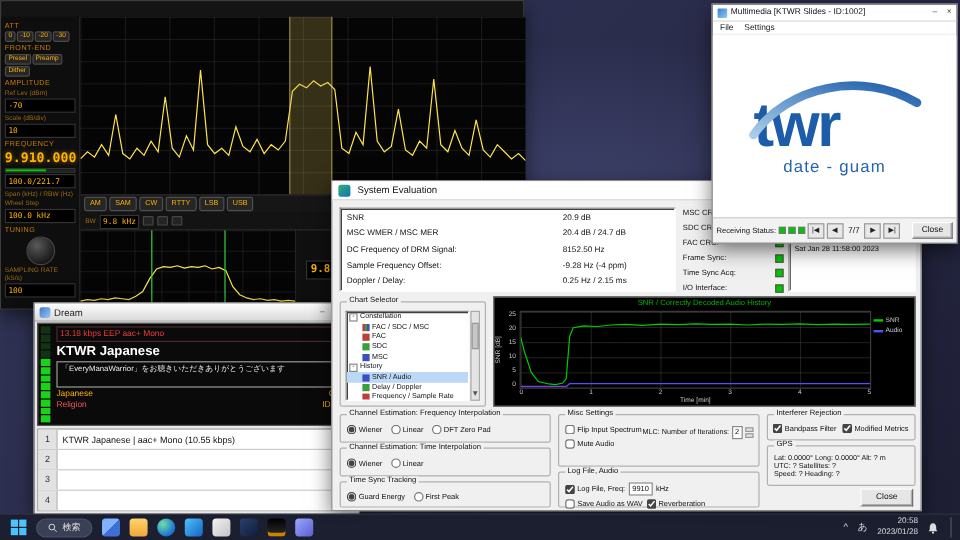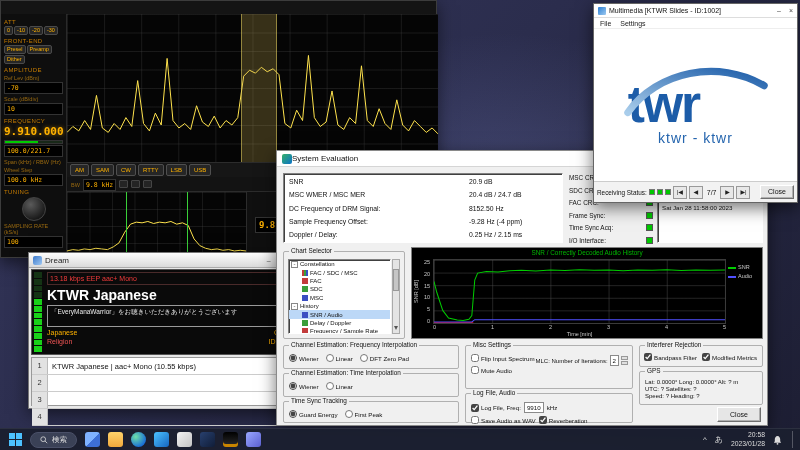--- a/index.html
+++ b/index.html
@@ -41,43 +41,43 @@
     background-size:22.5px 17px;}
   .p-fedge{position:absolute;top:0;bottom:0;width:1px;background:#39d039;}
   .p-fedge.l{left:33%;} .p-fedge.r{left:67%;}
   .p-misc{position:absolute;left:246px;top:190px;right:0;bottom:0;background:#101010;border-top:1px solid #2c2c2c;display:flex;align-items:center;gap:6px;padding:0 8px;}
   .p-bwval{color:var(--amber);font:bold 9px "DejaVu Sans Mono",monospace;background:#000;border:1px solid #333;padding:2px 3px;}
   .p-knob.big{width:34px;height:34px;margin:0;}
   .p-knob.sm{width:20px;height:20px;margin:0;}
   .p-miscbtns{display:grid;grid-template-columns:repeat(2,12px);gap:2px;}
 
   
-  .dream{left:28px;top:252px;width:272px;height:157px;background:#e8e8e8;border:1px solid #777;z-index:3;}
+  .dream{left:28px;top:252px;width:272px;height:177px;background:#e8e8e8;border:1px solid #777;z-index:3;}
   .d-title{height:15px;background:linear-gradient(#fdfdfd,#dadada);display:flex;align-items:center;gap:3px;padding:0 4px;border-bottom:1px solid #aaa;font-size:8px;color:#222;}
   .d-ico{width:9px;height:9px;background:linear-gradient(135deg,#3b79cc,#9fc8f2);border-radius:2px;}
   .d-winbtn{margin-left:5px;color:#555;font-size:7px;}
   .d-winbtn.first{margin-left:auto;}
   .d-black{position:absolute;left:2px;top:16px;right:2px;height:86px;background:#0a0a0a;display:flex;border:1px solid #555;}
   .d-meter{width:8px;margin:2px;display:flex;flex-direction:column-reverse;gap:1px;}
   .d-meter i{flex:1;background:#19d219;}
   .d-meter i.off{background:#143314;}
   .d-main{flex:1;padding:2px 3px;overflow:hidden;}
   .d-codec{color:#f23b3b;font-size:7px;line-height:9px;border:1px solid #4a2a2a;padding:1px 2px;white-space:nowrap;}
-  .d-station{color:#fff;font-weight:bold;font-size:14px;margin-top:2px;}
+  .d-station{color:#fff;font-weight:bold;font-size:11px;margin-top:2px;}
   .d-msg{border:1px solid #9a9a9a;color:#ececec;font-size:6.5px;line-height:8px;padding:2px 3px;margin-top:2px;height:22px;overflow:hidden;}
   .d-meta{display:flex;justify-content:space-between;font-size:7px;margin-top:2px;color:var(--amber);}
   .d-meta .red{color:#f25555;}
   .d-list{position:absolute;left:2px;top:104px;right:2px;bottom:2px;background:#fff;border:1px solid #999;}
   .d-row{display:flex;height:17px;border-bottom:1px solid #ccc;font-size:7.5px;align-items:center;}
   .d-num{width:16px;background:#e2e2e2;border-right:1px solid #bbb;text-align:center;line-height:16px;color:#333;align-self:stretch;}
   .d-txt{padding-left:4px;color:#111;white-space:nowrap;}
 
   
   .se{left:276px;top:150px;width:492px;height:276px;background:#f0f0f0;border:1px solid #8a8a8a;z-index:4;}
-  .se-title{height:16px;background:#ffffff;display:flex;align-items:center;gap:0;padding:0 5px;border-bottom:1px solid #d5d5d5;font-size:8px;color:#111;}
+  .se-title{height:16px;background:#ffffff;display:flex;align-items:center;gap:6px;padding:0 5px;border-bottom:1px solid #d5d5d5;font-size:8px;color:#111;}
   .se-ico{width:10px;height:10px;background:linear-gradient(135deg,#35b06a,#0a72c8);border-radius:2px;}
   .sunken{background:#fff;border:1px solid;border-color:#808080 #fff #fff #808080;box-shadow:inset 1px 1px 0 #404040;}
   .se-stats{position:absolute;left:6px;top:22px;width:280px;height:70px;padding:4px 5px;display:flex;flex-direction:column;justify-content:space-between;}
   .se-srow{display:flex;font-size:6.8px;color:#111;}
   .se-srow .v{margin-left:auto;width:88px;}
   .se-status{position:absolute;left:292px;top:23px;width:84px;height:70px;display:flex;flex-direction:column;justify-content:space-between;}
   .se-strow{display:flex;align-items:center;font-size:6.4px;color:#111;}
   .se-led{width:7px;height:7px;background:var(--led);border:1px solid #555;margin-left:auto;}
   .se-info{position:absolute;left:380px;top:22px;width:106px;height:70px;padding:3px 4px;font-size:6.2px;color:#111;display:flex;flex-direction:column;gap:1px;}
   .se-info .lab{color:#444;}
@@ -574,21 +574,21 @@
     <svg width="150" height="64" viewBox="0 0 140 62">
       <defs>
         <linearGradient id="sw" x1="0" y1="1" x2="1" y2="0">
           <stop offset="0" stop-color="#a9cdeb"></stop>
             <stop offset="1" stop-color="#1c5ca8"></stop>
         </linearGradient>
       </defs>
       <text x="4" y="55" font-family="Liberation Sans, sans-serif" font-size="50" font-weight="bold" fill="#1c5ca8" letter-spacing="-2">twr</text>
       <path d="M4 46 C 32 6, 92 -6, 136 20" fill="none" stroke="url(#sw)" stroke-width="7" stroke-linecap="round"></path>
     </svg>
-    <div class="mm-caption">ktwr - ktwr</div>
+    <div class="mm-caption">date - guam</div>
   </div>
   <div class="mm-bar">
     <span>Receiving Status:</span>
     <span class="mm-led"></span>
     <span class="mm-led"></span>
     <span class="mm-led"></span>
     <span class="mm-nav">|◀</span>
     <span class="mm-nav">◀</span>
     <span class="mm-count">7/7</span>
     <span class="mm-nav">▶</span>

